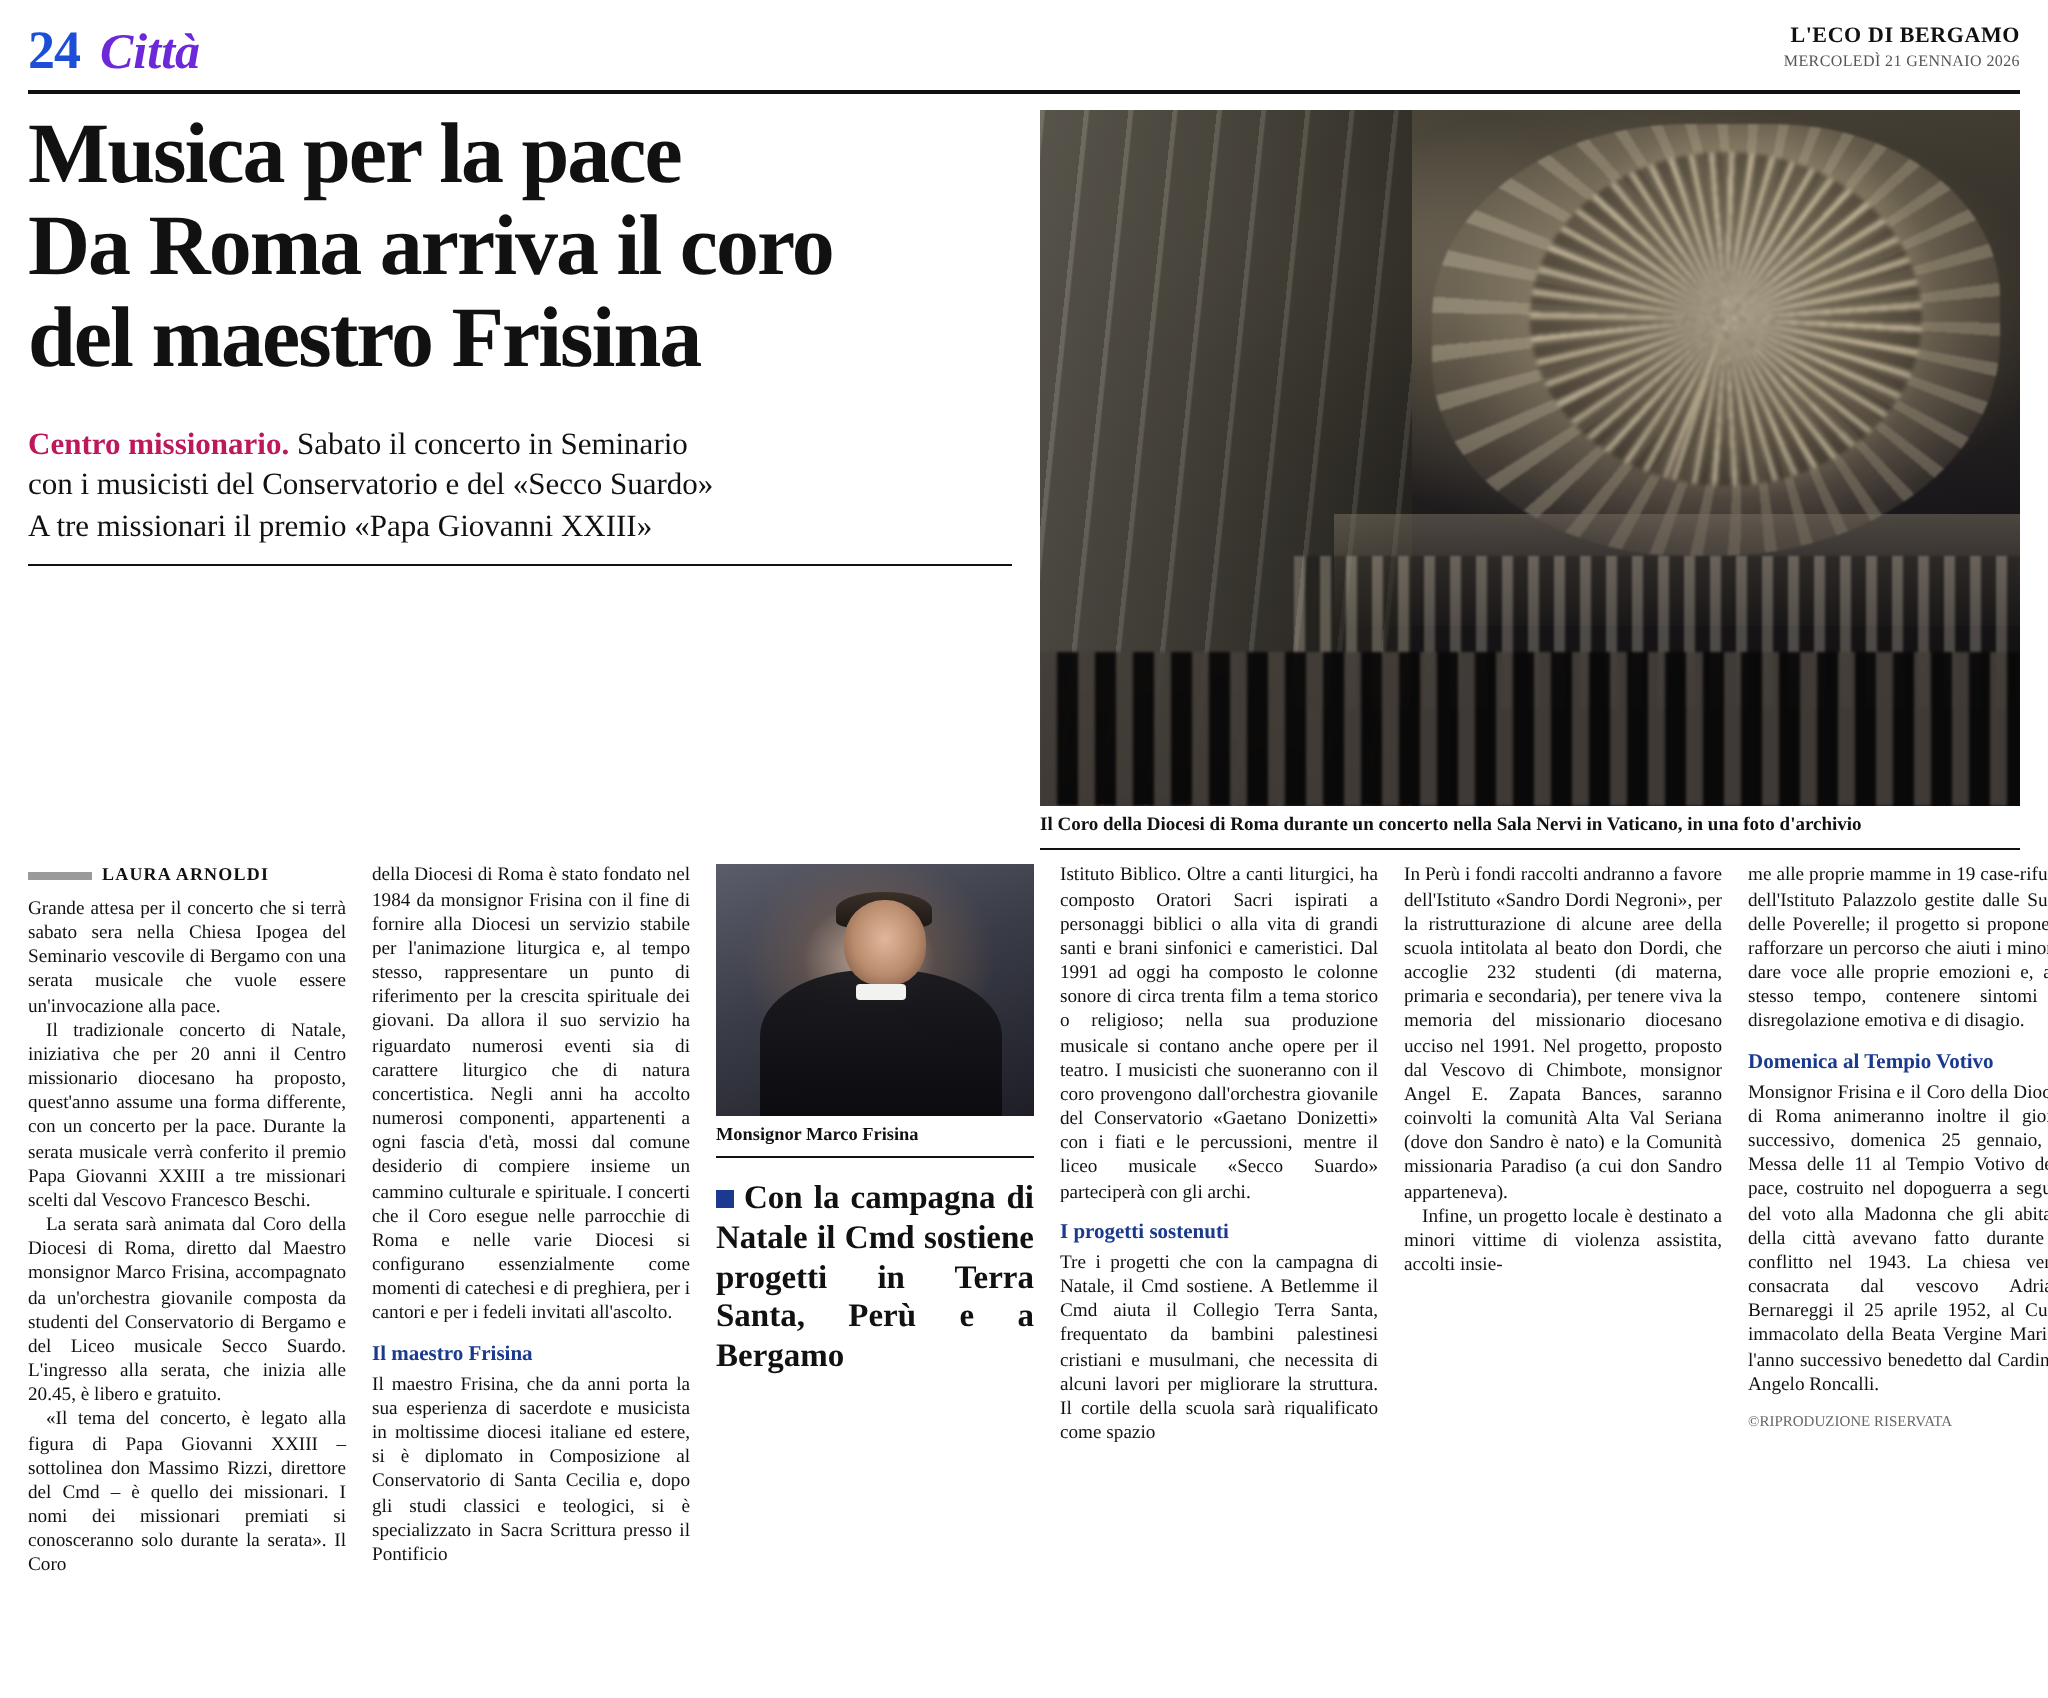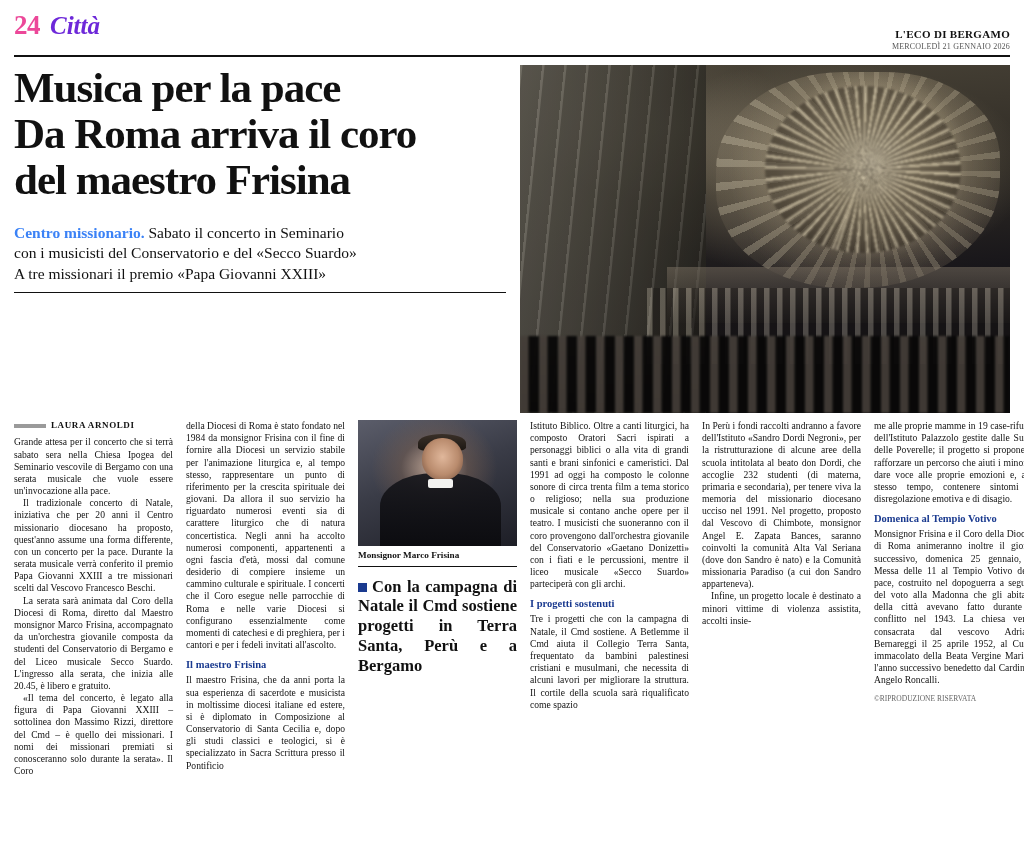--- a/index.html
+++ b/index.html
@@ -27,39 +27,38 @@
     padding-bottom: 4px;
   }
   .masthead-left {
     display: flex;
     align-items: baseline;
     gap: 10px;
   }
   .page-number {
     font-size: 27px;
     font-weight: bold;
-    color: #ec4899;
+    color: #1d4ed8;
     letter-spacing: -0.5px;
   }
   .section-name {
     font-size: 25px;
     font-weight: bold;
     color: #6d28d9;
     font-style: italic;
     font-family: "Liberation Serif", serif;
   }
   .masthead-right {
     text-align: right;
     padding-top: 2px;
   }
   .paper-name {
     font-size: 11px;
     font-weight: bold;
     letter-spacing: 0.3px;
-    margin-top: 16px;
   }
   .paper-date {
     font-size: 8px;
     color: #555;
     letter-spacing: 0.2px;
     margin-top: 2px;
   }
 
   
   .top-area {
@@ -83,21 +82,21 @@
   .kicker-block {
     margin-top: 20px;
     padding-bottom: 8px;
     border-bottom: 1.5px solid #111;
   }
   .kicker-line {
     font-size: 15.5px;
     line-height: 1.32;
   }
   .kicker-lead {
-    color: #3b82f6;
+    color: #be185d;
     font-weight: bold;
   }
 
   
   .photo-col {
     flex: 1;
     display: flex;
     flex-direction: column;
   }
   .photo {
@@ -341,20 +340,21 @@
       <div class="photo">
         <div class="photo-bg"></div>
         <div class="photo-left-wall"></div>
         <div class="photo-ribs"></div>
         <div class="photo-sculpture"></div>
         <div class="photo-sculpt2"></div>
         <div class="photo-stage"></div>
         <div class="photo-choir"></div>
         <div class="photo-audience"></div>
       </div>
+      <div class="photo-caption">Il Coro della Diocesi di Roma durante un concerto nella Sala Nervi in Vaticano, in una foto d'archivio</div>
     </div>
   </div>
 
   <div class="columns">
 
     <div class="col">
       <div class="byline">
         <span class="rule-short"></span><span>LAURA ARNOLDI</span>
       </div>
       <p>Grande attesa per il concerto che si terrà sabato sera nella Chiesa Ipogea del Seminario vescovile di Bergamo con una serata musicale che vuole essere un'invocazione alla pace.</p>

